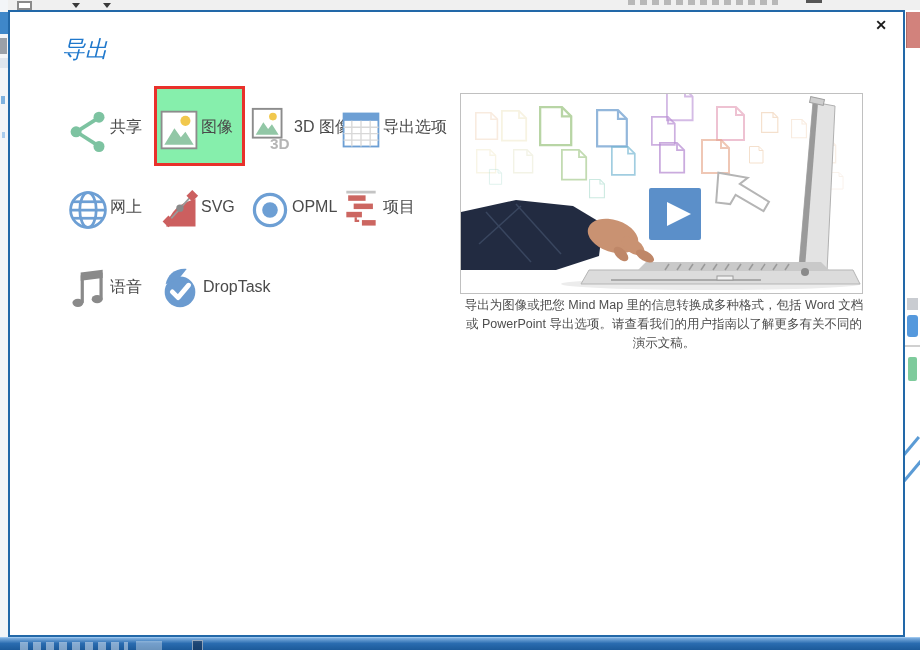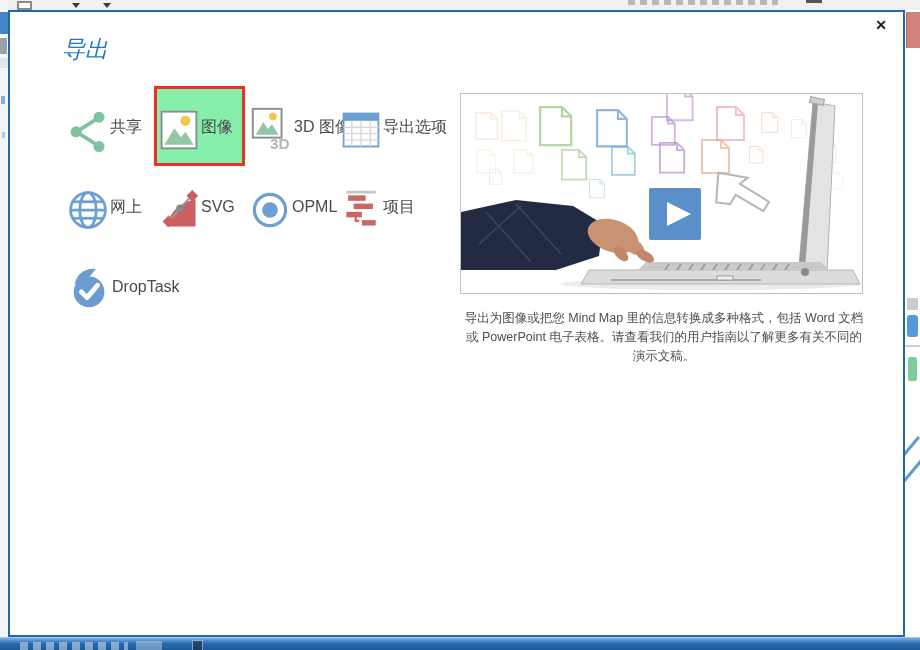--- a/index.html
+++ b/index.html
@@ -45,21 +45,21 @@
   .tile{width:91px;height:80px;box-sizing:border-box;border:3px solid transparent;
       display:flex;flex-direction:row;align-items:center;cursor:pointer;}
   .tile-icon{height:52px;display:flex;align-items:flex-end;justify-content:center;padding-top:5px;box-sizing:border-box;}
   .tile-icon svg{display:block;}
   .tile-label{font-size:16px;color:#4a4a4a;margin-top:2px;white-space:nowrap;}
   .tile.selected{background:#86efac;border-color:#e8312b;}
 
   .preview{position:absolute;left:450px;top:81px;width:403px;height:201px;background:#fff;
       border:1px solid #c0c0c0;box-sizing:border-box;overflow:hidden;}
   .preview svg{display:block;}
-  .caption{position:absolute;left:436px;top:297px;width:436px;text-align:center;
+  .caption{position:absolute;left:436px;top:284px;width:436px;text-align:center;
       font-size:12.5px;color:#4d4d4d;line-height:19px;}
 </style>
 </head>
 <body>
 
 <div class="bg-top">
   <div class="sq"></div>
   <div class="arr" style="left:72px"></div>
   <div class="arr" style="left:103px"></div>
   <div class="txtfrag"></div>
@@ -188,20 +188,34 @@
             <g fill="#cc6661">
               <rect x="10" y="8" width="19" height="6"></rect>
               <rect x="16" y="17" width="21" height="6"></rect>
               <rect x="8" y="26" width="17" height="6"></rect>
               <path d="M17,32 v5 h5 v-2.5 h-2.5 v-2.5 z"></path>
               <rect x="25" y="35" width="15" height="6"></rect>
             </g>
           </svg>
         </span>
     <span class="tile-label">项目</span>
+  </div>
+      <div class="tile">
+    <span class="tile-icon">
+          <svg width="44" height="44" viewBox="0 0 48 48">
+            <g fill="#8a8a8a">
+              <ellipse cx="13" cy="38" rx="6" ry="4.5"></ellipse>
+              <ellipse cx="34" cy="34" rx="6" ry="4.5"></ellipse>
+              <rect x="16" y="8" width="3.5" height="30"></rect>
+              <rect x="36.5" y="5" width="3.5" height="29"></rect>
+              <path d="M16,5 L40,2 L40,11 L16,14 Z"></path>
+            </g>
+          </svg>
+        </span>
+    <span class="tile-label">语音</span>
   </div>
       <div class="tile">
     <span class="tile-icon">
           <svg width="46" height="46" viewBox="0 0 48 48">
             <circle cx="24" cy="27" r="16" fill="#6b9bd0"></circle>
             <path d="M31,3 C19,2 11,9 9,19 L23,13 Z" fill="#6b9bd0"></path>
             <path d="M16,27 l6,6 l11,-13" stroke="#ffffff" stroke-width="5" fill="none" stroke-linecap="round" stroke-linejoin="round"></path>
           </svg>
         </span>
     <span class="tile-label">DropTask</span>
@@ -288,16 +302,16 @@
         <ellipse cx="152" cy="142" rx="26" ry="16" fill="#c99272" transform="rotate(18 152 142)"></ellipse>
         <ellipse cx="172" cy="152" rx="13" ry="7" fill="#c99272" transform="rotate(35 172 152)"></ellipse>
         <ellipse cx="184" cy="162" rx="10" ry="5" fill="#bf8768" transform="rotate(30 184 162)"></ellipse>
         <ellipse cx="160" cy="160" rx="9" ry="5" fill="#bf8768" transform="rotate(45 160 160)"></ellipse>
       </g>
     </svg>
   </div>
 
   <div class="caption">
     <div>导出为图像或把您 Mind Map 里的信息转换成多种格式，包括 Word 文档</div>
-    <div>或 PowerPoint 电子表格。请查看我们的用户指南以了解更多有关不同的</div>
+    <div>或 PowerPoint 导出选项。请查看我们的用户指南以了解更多有关不同的</div>
     <div>演示文稿。</div>
   </div>
 </div>
 
 </body></html>

